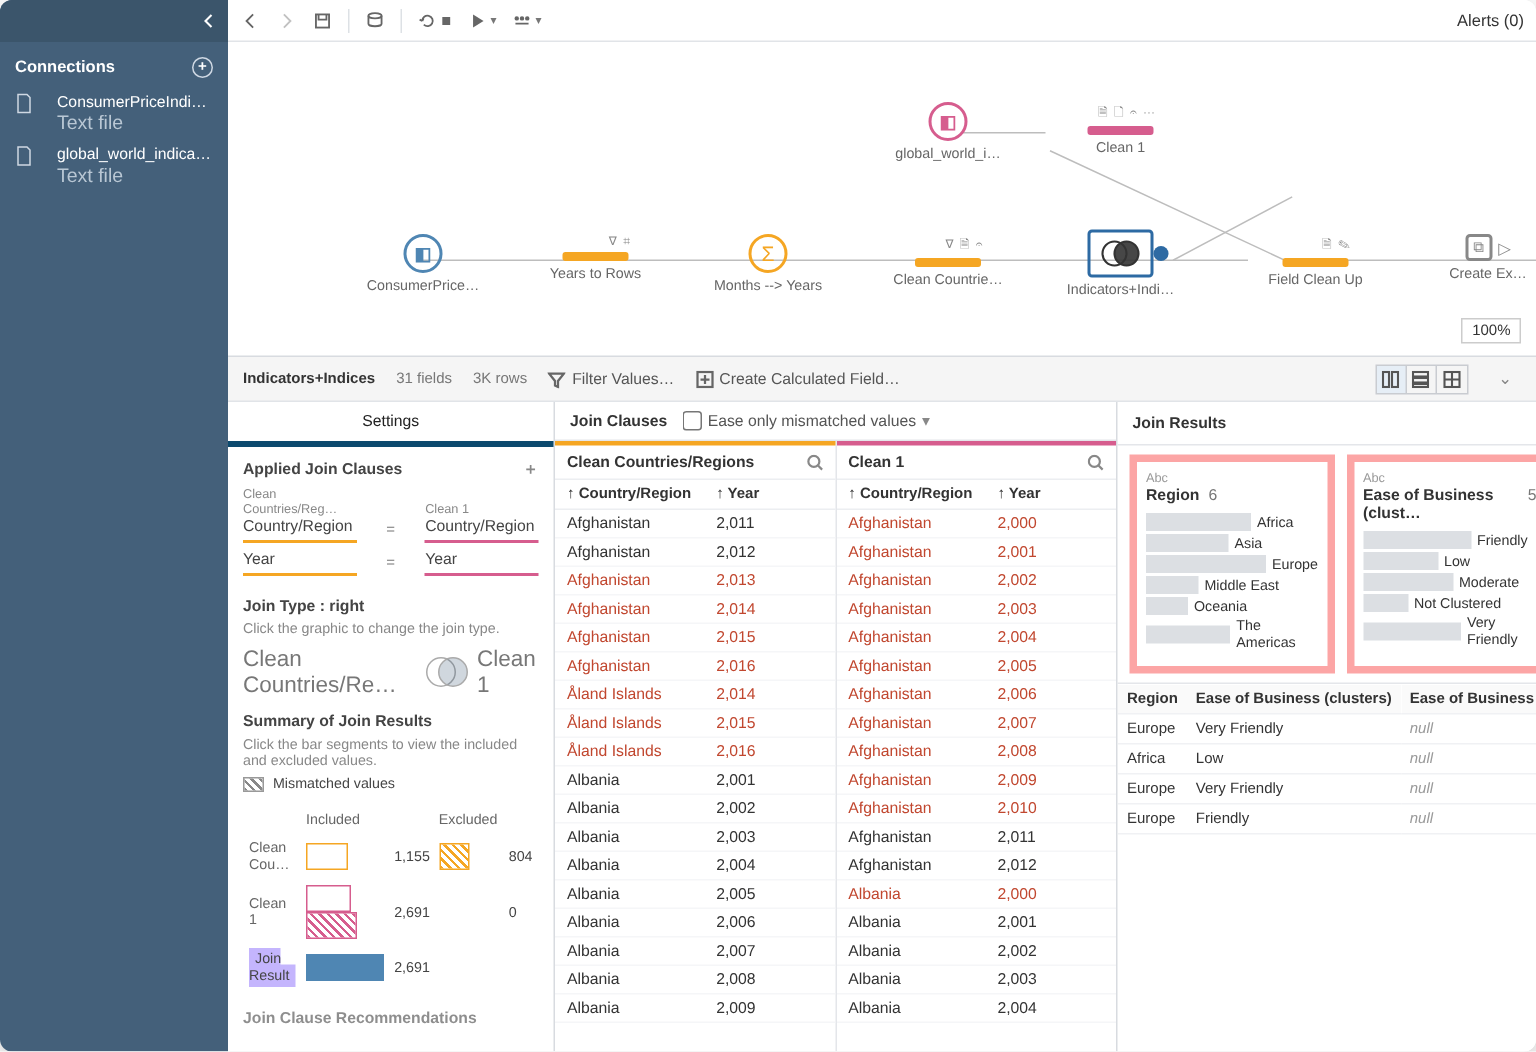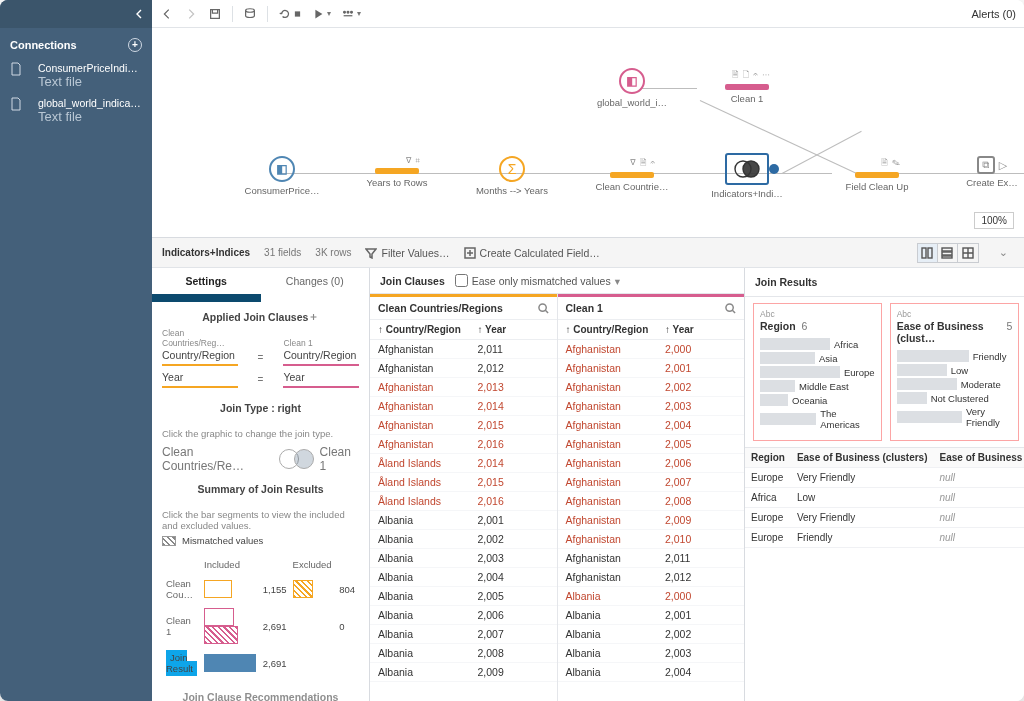--- a/index.html
+++ b/index.html
@@ -62,49 +62,49 @@
   .search-wrap { display:flex; align-items:center; border:1px solid #cfd3d8; padding:2px 6px; gap:5px; width:170px; background:#fff;}
   .search-wrap input { border:none; outline:none; width:100%; font-size:10.5px;}
   .search-wrap svg{width:11px;height:11px;stroke:#888;fill:none;stroke-width:1.6;}
   .chev { color:#888; cursor:pointer; padding:0 6px;}
 
   
   .lower { flex:1; display:flex; min-height:0; }
   .settings-pane { width:218px; border-right:1px solid #d8dbe0; display:flex; flex-direction:column; background:#fff; min-height:0;}
   .tabs { display:flex; }
   .tabs div { flex:1; text-align:center; padding:7px 0; font-size:10.5px; cursor:pointer; color:#666;}
-  .tabs div.active { border-bottom:8px solid #0c4a6e; color:#222; font-weight:700;}
+  .tabs div.active { border-bottom:4px solid #0c4a6e; color:#222; font-weight:400;}
   .sp-body { padding:8px 10px; overflow:auto; flex:1; font-size:10px; color:#444;}
-  .sp-sec-title { font-weight:700; font-size:10.5px; display:flex; justify-content:center; align-items:center;}
+  .sp-sec-title { font-weight:700; font-size:10.5px; display:flex; justify-content:space-between; align-items:center;}
   .clause-row { display:flex; align-items:flex-end; gap:18px; margin-top:4px;}
   .clause-col { flex:1; }
   .clause-col .src { font-size:8.5px; color:#888;}
   .clause-col .val { border-bottom:2px solid; padding:1px 0 3px 0; font-size:10.5px;}
   .clause-col.left .val { border-color:#f5a623;}
   .clause-col.right .val { border-color:#d65d8e;}
   .clause-eq { padding:0 2px 3px 2px; color:#777;}
-  .subtle { color:#888; font-size:9.5px; margin-top:14px;}
-  .venn-row { display:flex; align-items:center; justify-content:center; gap:6px; margin:6px 0 10px 0; font-size:12px; color:#777;}
+  .subtle { color:#888; font-size:9.5px; margin-top:4px;}
+  .venn-row { display:flex; align-items:center; justify-content:center; gap:6px; margin:6px 0 10px 0; font-size:15px; color:#777;}
   .venn { position:relative; width:36px; height:22px;}
   .venn span { position:absolute; width:20px; height:20px; border:1px solid #aaa; border-radius:50%; top:1px;}
   .venn .a{left:0;} .venn .b{right:0; background:rgba(68,96,122,0.25);}
   .legend-hatch { display:flex; align-items:center; gap:6px; margin:4px 0 8px 0; font-size:9.5px;}
   .hatch-sw { width:14px; height:10px; background:repeating-linear-gradient(45deg,#888 0 1.5px,transparent 1.5px 4px); border:1px solid #999;}
   .bar-table { width:100%; font-size:9.5px;}
   .bar-table td { padding:3px 2px; vertical-align:middle;}
   .bar-label { color:#666; width:55px;}
   .bar-cell { width:70px;}
   .mini-bar { height:18px; border:1px solid; display:inline-block; vertical-align:middle;}
   .mini-bar.or { border-color:#f5a623;}
   .mini-bar.or.hatch { background:repeating-linear-gradient(45deg,#f5a623 0 1.5px,transparent 1.5px 4px);}
   .mini-bar.pk { border-color:#d65d8e;}
   .mini-bar.pk.hatch { background:repeating-linear-gradient(45deg,#d65d8e 0 1.5px,transparent 1.5px 4px);}
   .mini-bar.bl { border:none; background:#4f86b3;}
   .num { padding-left:4px;}
-  .jr-label { background:#0ea5e9; padding:2px 4px;}
+  .jr-label { background:#c4b5fd; padding:2px 4px;}
 
   
   .mid-pane { flex:1; display:flex; flex-direction:column; min-width:0;justify-content:center;}
   .jc-bar { padding:6px 10px; border-bottom:1px solid #e4e6ea; display:flex; align-items:center; gap:10px; font-size:10.5px;}
   .jc-bar label{display:flex;align-items:center;gap:4px; color:#555;}
   .two-tables { flex:1; display:flex; min-height:0; }
   .tbl { flex:1; border-right:1px solid #e4e6ea; display:flex; flex-direction:column; min-width:0;}
   .tbl:last-child{border-right:none;}
   .tbl .accent { height:3px; }
   .tbl.or .accent{background:#f5a623;}
@@ -115,21 +115,21 @@
   .col-row span:first-child{flex:1.4;} .col-row span:last-child{flex:1;}
   .rows { flex:1; overflow:auto;}
   .drow { display:flex; padding:3px 8px; font-size:10.5px; border-bottom:1px solid #f5f6f8;}
   .drow span:first-child{flex:1.4;} .drow span:last-child{flex:1;}
   .mis { color:#c1472f; }
 
   
   .res-pane { width:280px; border-left:1px solid #d8dbe0; display:flex; flex-direction:column; min-width:0;}
   .res-head { padding:8px 10px; font-weight:700; font-size:10.5px; border-bottom:1px solid #e4e6ea;}
   .res-cards { display:flex; gap:8px; padding:6px 8px; }
-  .card { flex:1; border:1px solid #fca5a5; padding:5px 6px 8px 6px; font-size:10px;}
+  .card { flex:1; border:5px solid #fca5a5; padding:5px 6px 8px 6px; font-size:10px;}
   .card .abc{color:#999; font-size:8.5px;}
   .card .ftitle{font-weight:700; font-size:10.5px; margin:1px 0 6px 0; display:flex; gap:6px;}
   .card .ftitle .cnt{color:#777; font-weight:400;}
   .seg { display:flex; align-items:center; margin:2px 0; font-size:9.5px;}
   .seg .sw { background:#dcdfe3; height:12px; margin-right:4px;}
   .res-table-wrap { border-top:1px solid #e4e6ea; overflow:auto; flex:1;}
   .res-table { width:100%; border-collapse:collapse; font-size:10px;}
   .res-table th, .res-table td { text-align:left; padding:4px 6px; border-bottom:1px solid #f0f1f4; white-space:nowrap;}
   .res-table th { font-weight:700; background:#fafafa; position:sticky; top:0;}
   .null { font-style:italic; color:#999;}
@@ -327,21 +327,20 @@
             </span>
       </div>
       <span class="chev">⌄</span>
     </div>
 
     <div class="lower">
 
       <div class="settings-pane">
         <div class="tabs">
           <div class="active">Settings</div>
-          <div>Changes (0)</div>
         </div>
         <div class="sp-body">
           <div class="sp-sec-title">
                 <span>Applied Join Clauses</span>
                 <span style="color:#888;cursor:pointer">＋</span>
               </div>
           <div class="clause-row">
             <div class="clause-col left">
                   <div class="src">Clean Countries/Reg…</div>
                   <div class="val">Country/Region</div>

